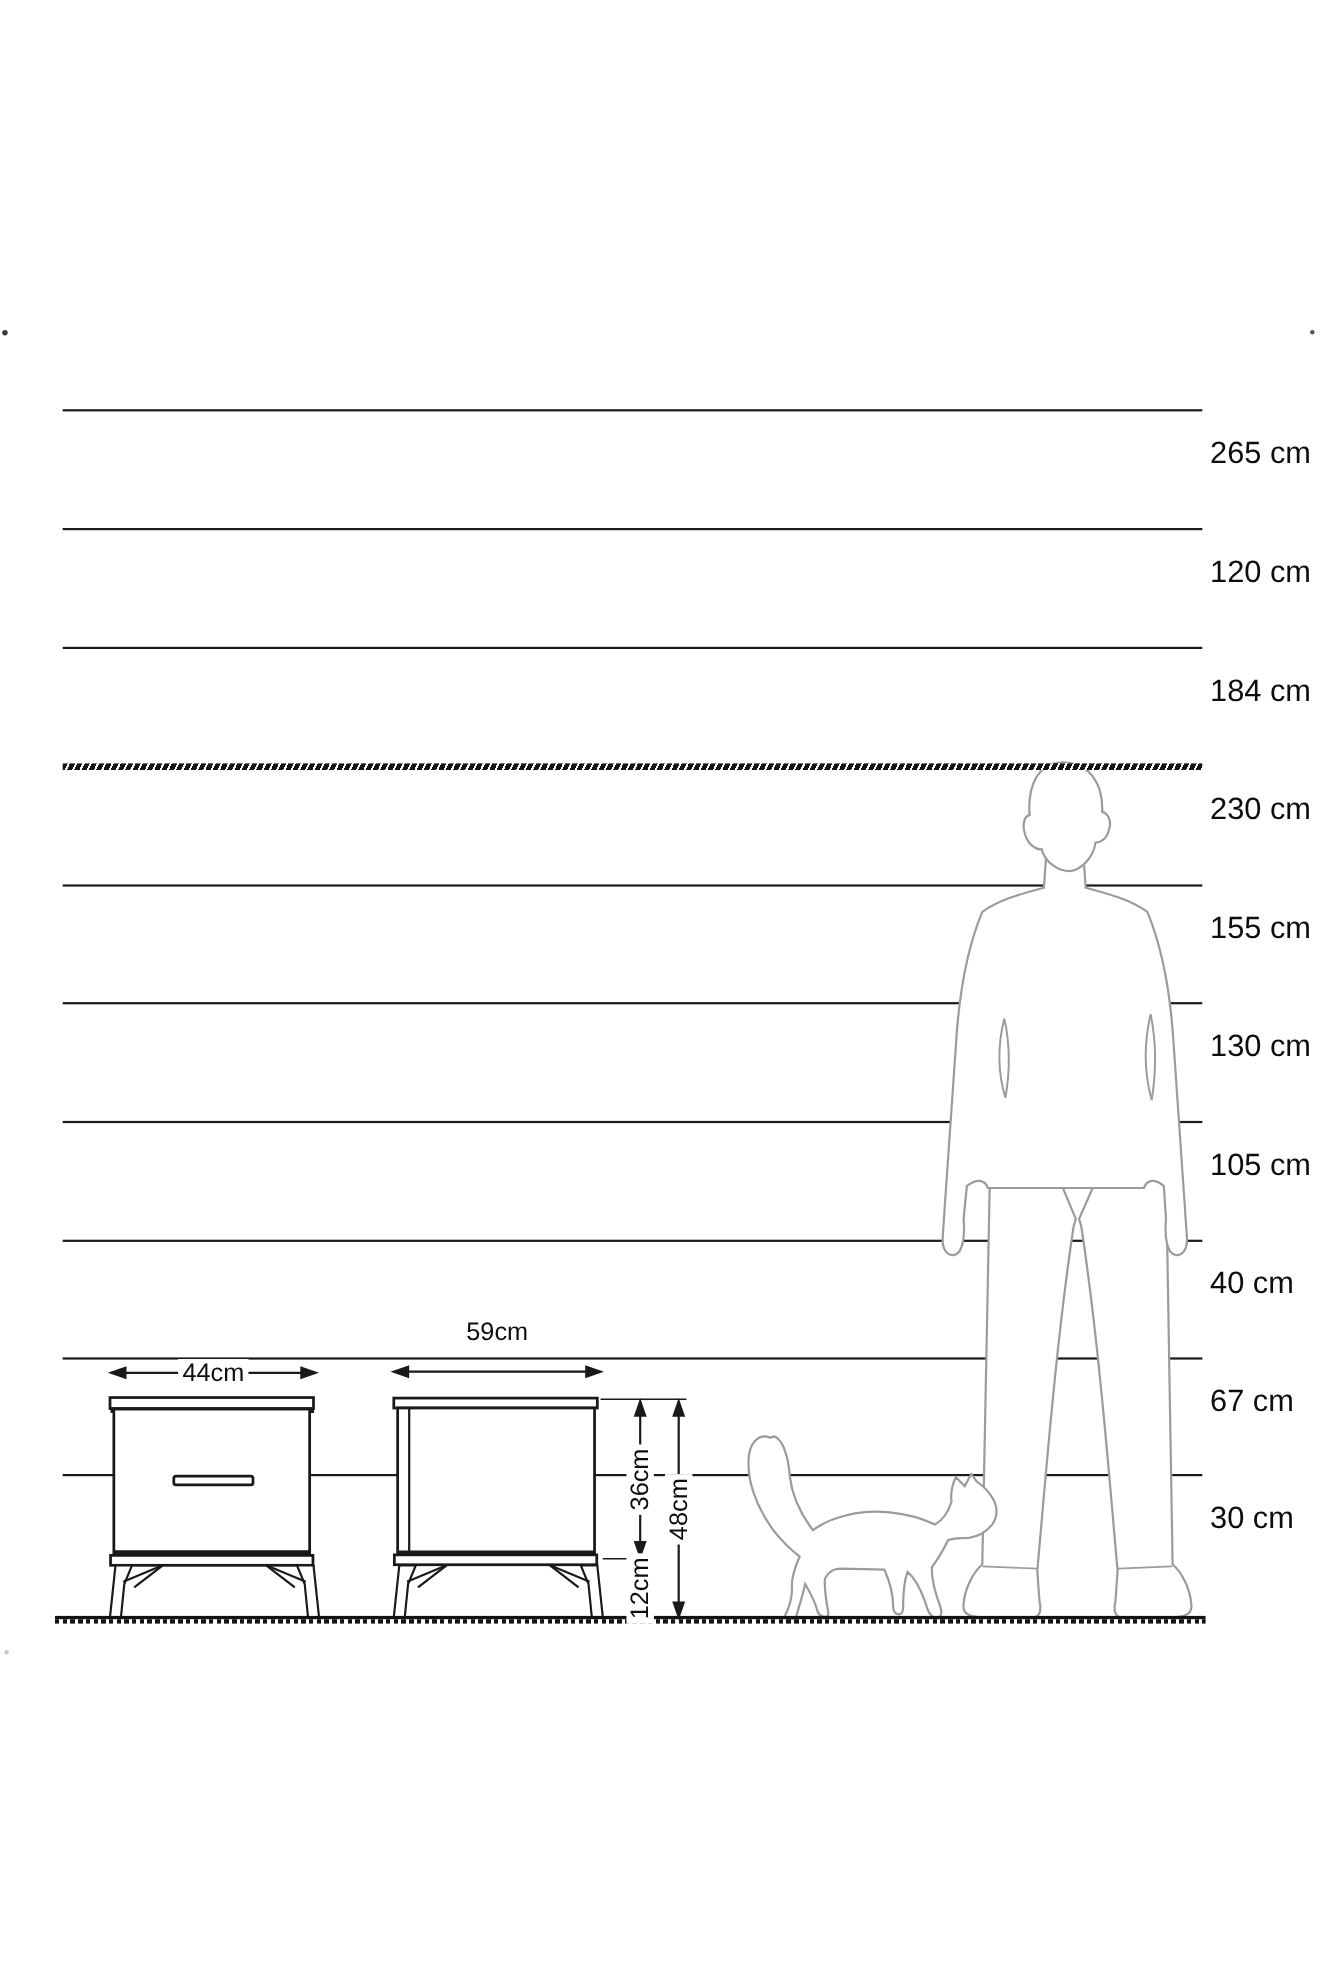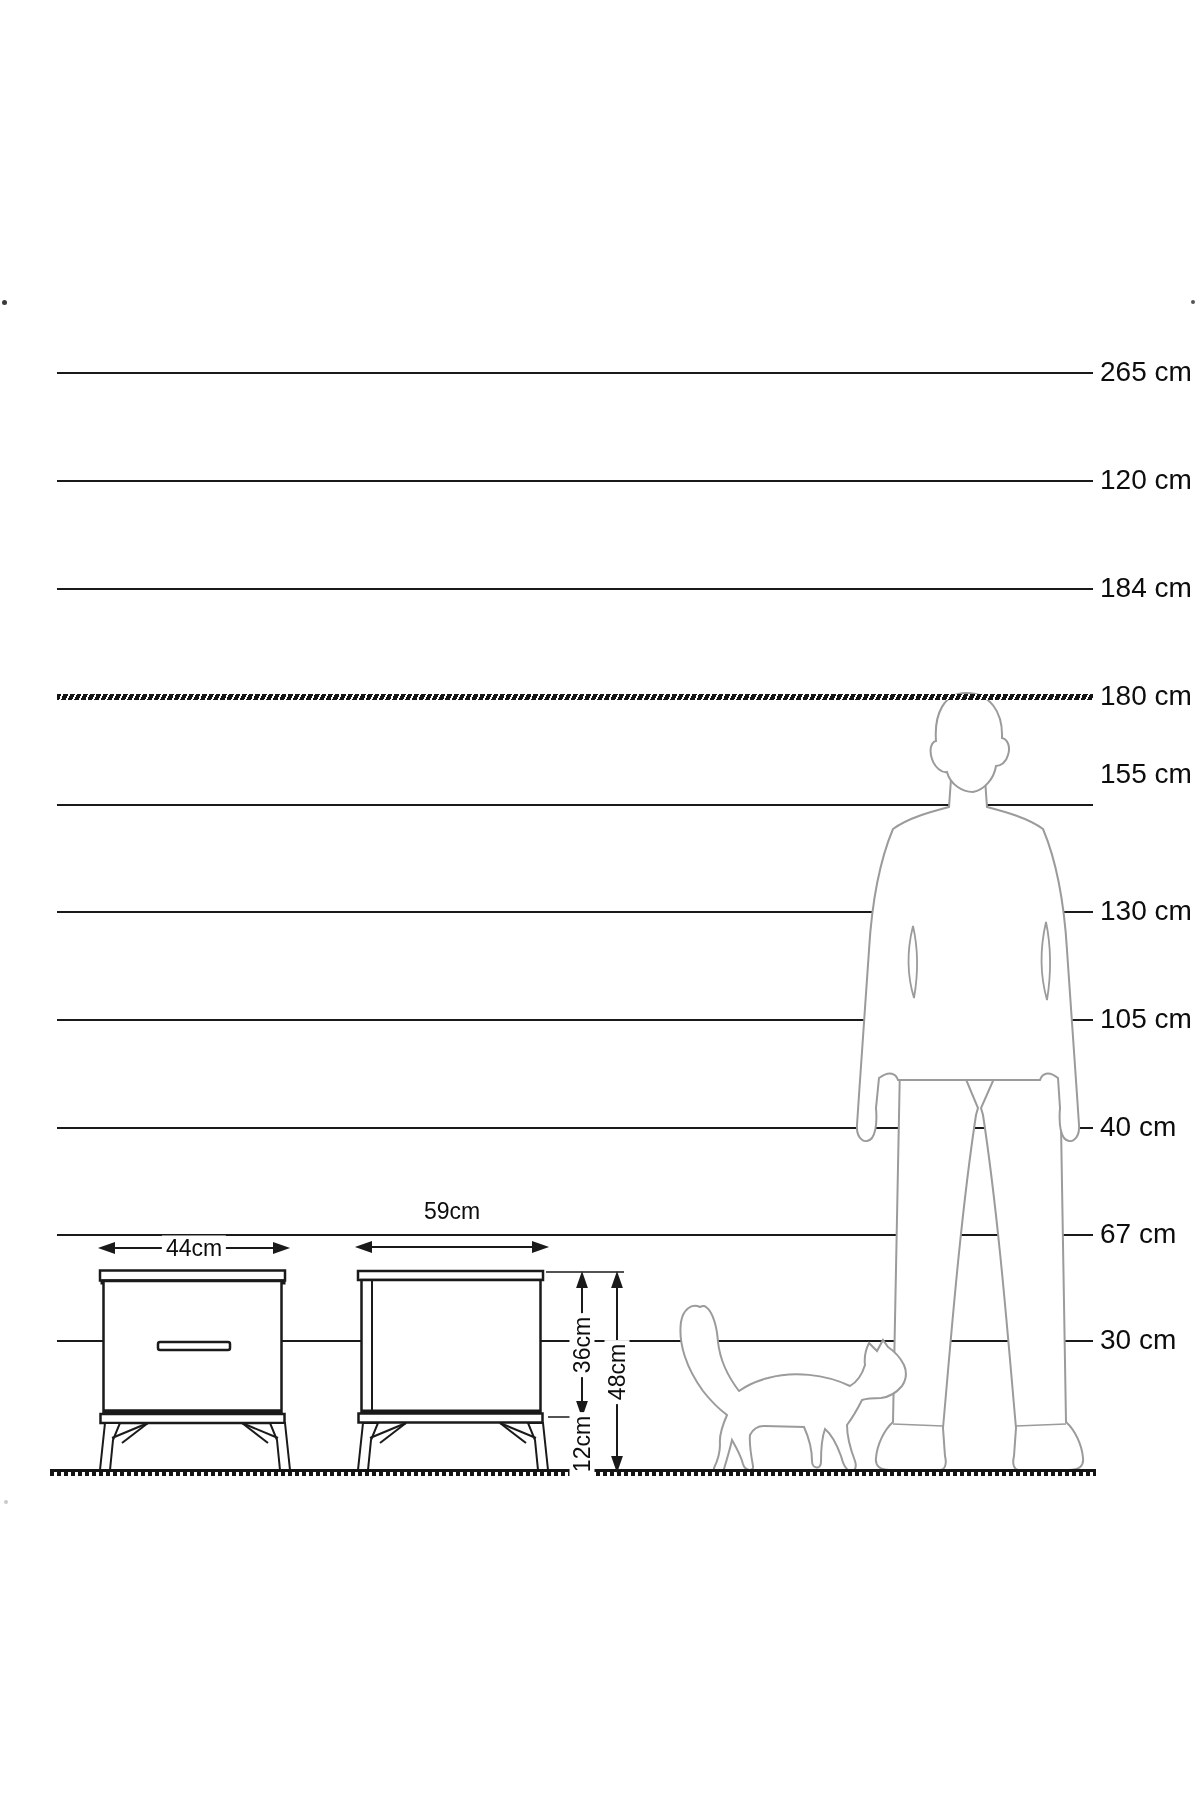--- a/index.html
+++ b/index.html
@@ -3,21 +3,21 @@
 <meta charset="utf-8">
 <style>
   html,body{margin:0;padding:0;background:#fff;}
   .canvas{position:relative;width:1200px;height:1800px;background:#ffffff;overflow:hidden;
           font-family:"Liberation Sans",sans-serif;color:#111;}
   .layer{position:absolute;top:0;left:0;pointer-events:none;}
   .scale-line{position:absolute;left:57px;width:1036px;height:2px;background:#1a1a1a;}
   .scale-line.hatched{height:6px;
       background:repeating-linear-gradient(115deg,#141414 0 4.2px,#ffffff 4.2px 6px);}
   .scale-label{position:absolute;left:1100px;transform:translateY(-54%);
-      font-size:28px;line-height:1;white-space:nowrap;color:#0d0d0d;}
+      font-size:28px;line-height:1;white-space:nowrap;color:#0d0d0d;margin-top:40px;}
   .ground{position:absolute;left:50px;width:1046px;top:1469px;height:4px;
       border-top:3px solid #141414;
       background:repeating-linear-gradient(90deg,#141414 0 4px,transparent 4px 7px);}
   .dim-label{position:absolute;background:#ffffff;font-size:23px;line-height:1;
       padding:1px 4px;transform:translate(-50%,-50%);white-space:nowrap;color:#0d0d0d;}
   .dim-label.vertical{transform:translate(-50%,-50%) rotate(-90deg);}
   .speck{position:absolute;border-radius:50%;}
 </style>
 </head>
 <body>
@@ -112,22 +112,22 @@
 
   <div class="dim-label" style="left:194px;top:1248px">44cm</div>
   <div class="dim-label" style="left:452px;top:1211px">59cm</div>
   <div class="dim-label vertical" style="left:582px;top:1345px">36cm</div>
   <div class="dim-label vertical" style="left:582px;top:1444px">12cm</div>
   <div class="dim-label vertical" style="left:617px;top:1372px">48cm</div>
 
   <div class="scale-label" style="top:373px">265 cm</div>
   <div class="scale-label" style="top:481px">120 cm</div>
   <div class="scale-label" style="top:589px">184 cm</div>
-  <div class="scale-label" style="top:697px">180 cm</div>
-  <div class="scale-label" style="top:775px">155 cm</div>
+  <div class="scale-label" style="top:697px">230 cm</div>
+  <div class="scale-label" style="top:805px">155 cm</div>
   <div class="scale-label" style="top:912px">130 cm</div>
   <div class="scale-label" style="top:1020px">105 cm</div>
   <div class="scale-label" style="top:1128px">40 cm</div>
   <div class="scale-label" style="top:1235px">67 cm</div>
   <div class="scale-label" style="top:1341px">30 cm</div>
 
   <div class="speck" style="left:2px;top:300px;width:5px;height:5px;background:#3a3a3a"></div>
   <div class="speck" style="left:1191px;top:300px;width:4px;height:4px;background:#555555"></div>
   <div class="speck" style="left:4px;top:1500px;width:4px;height:4px;background:#c9c9c9"></div>
 

